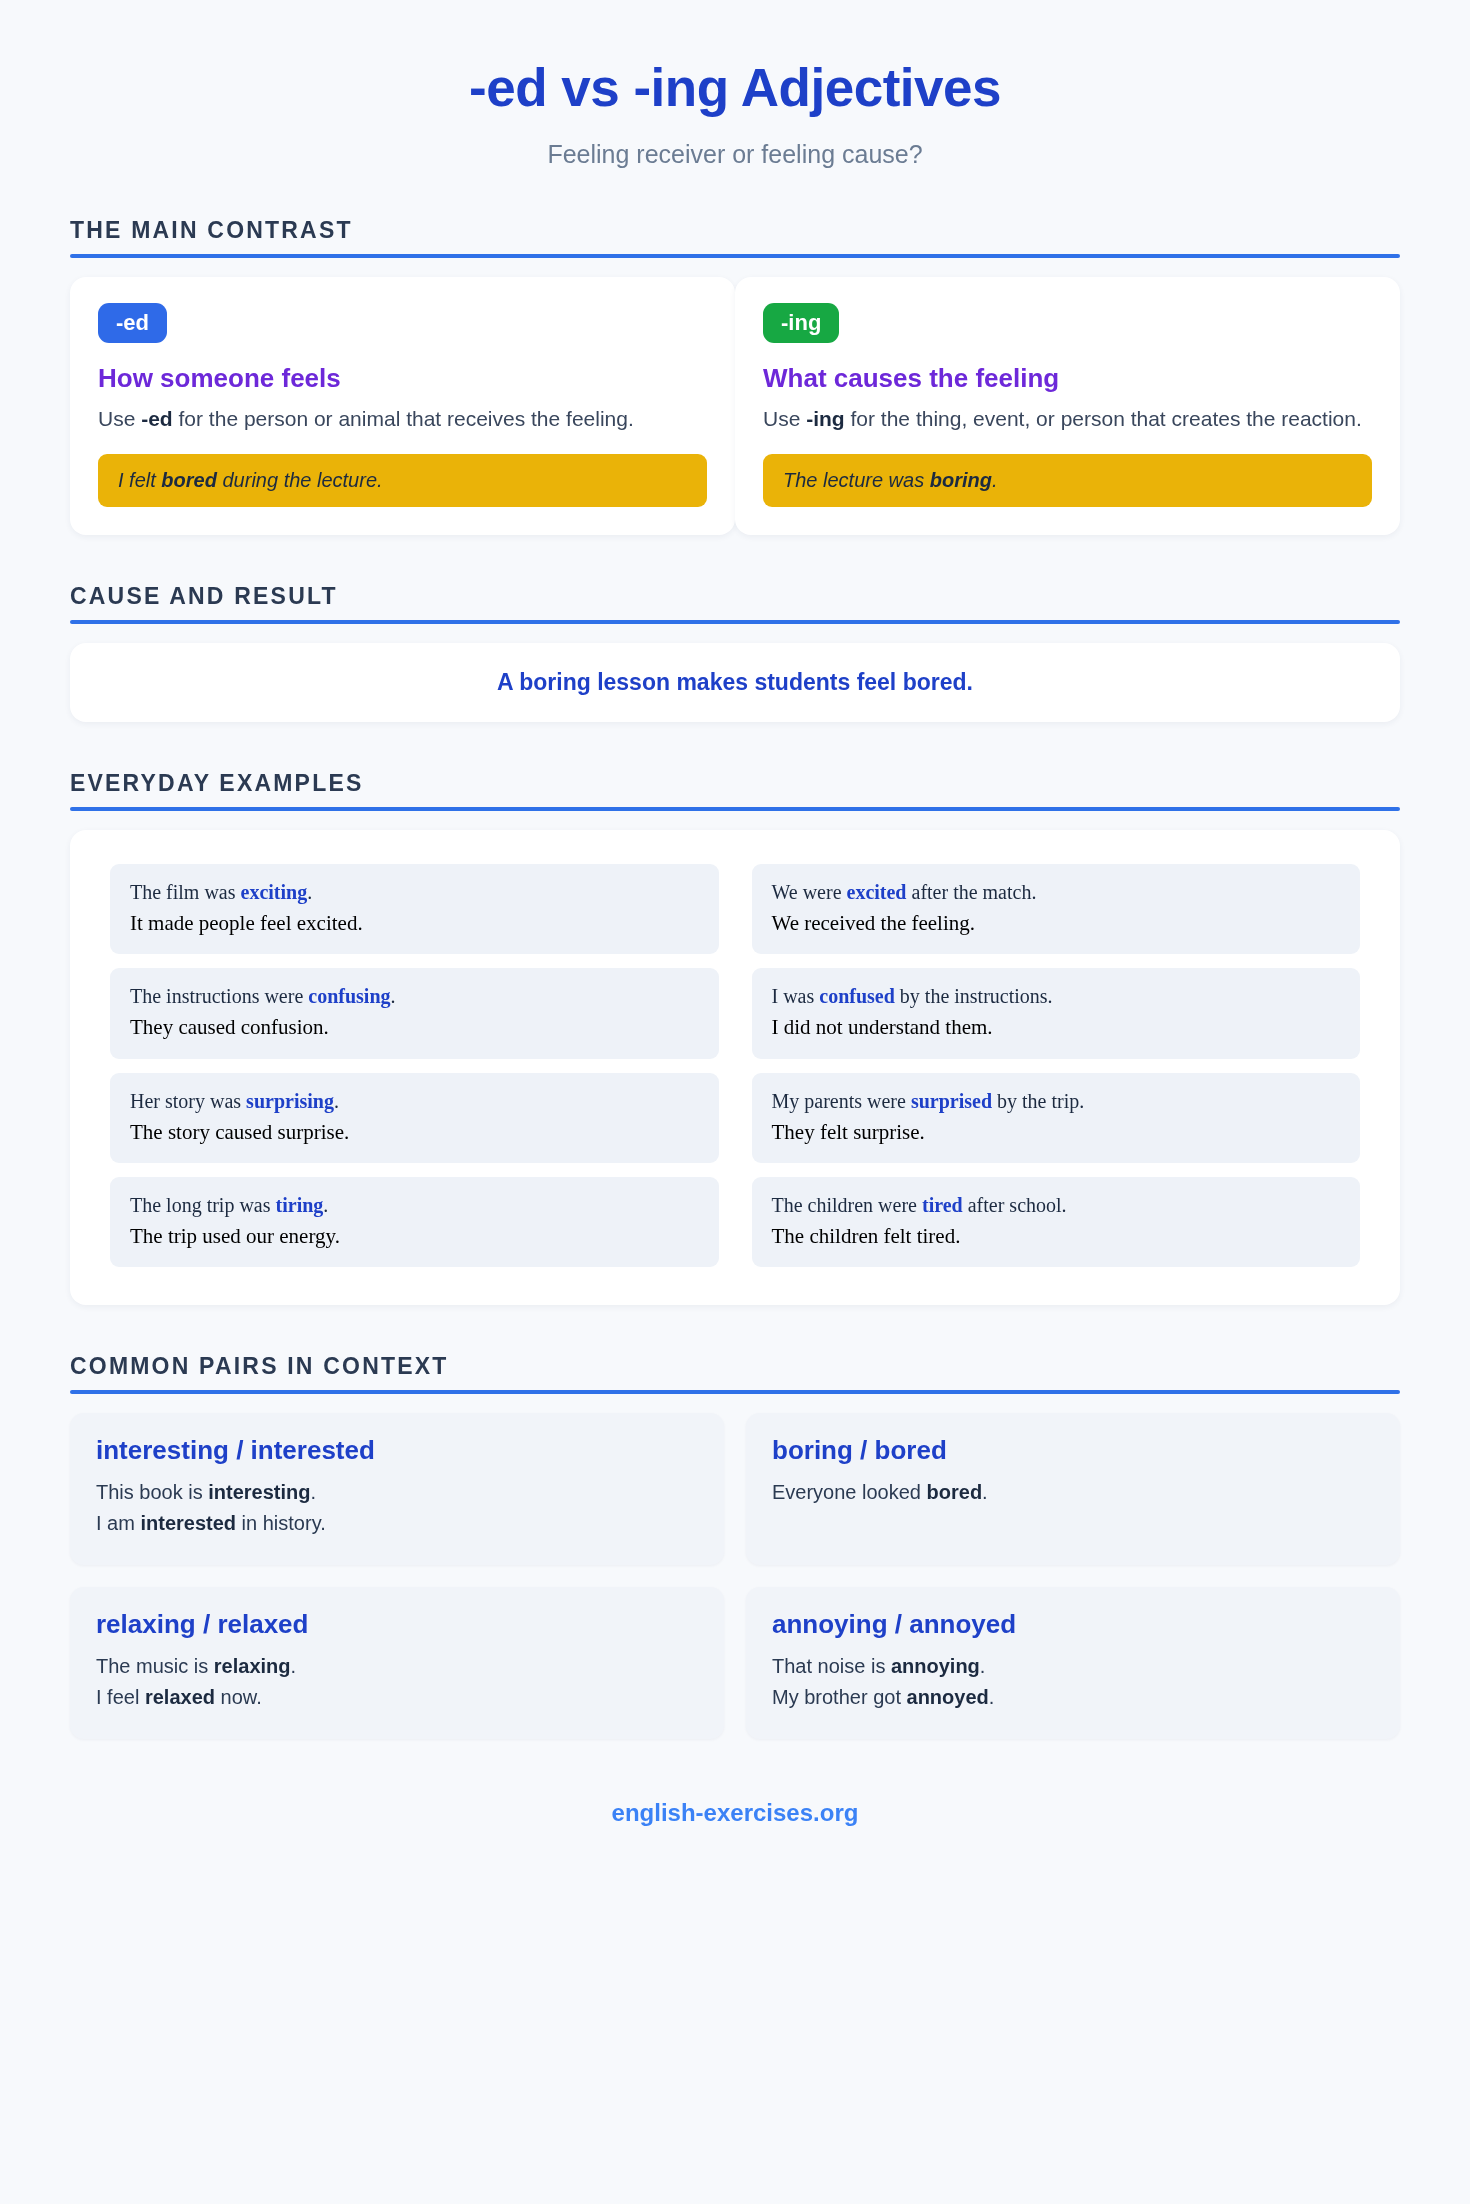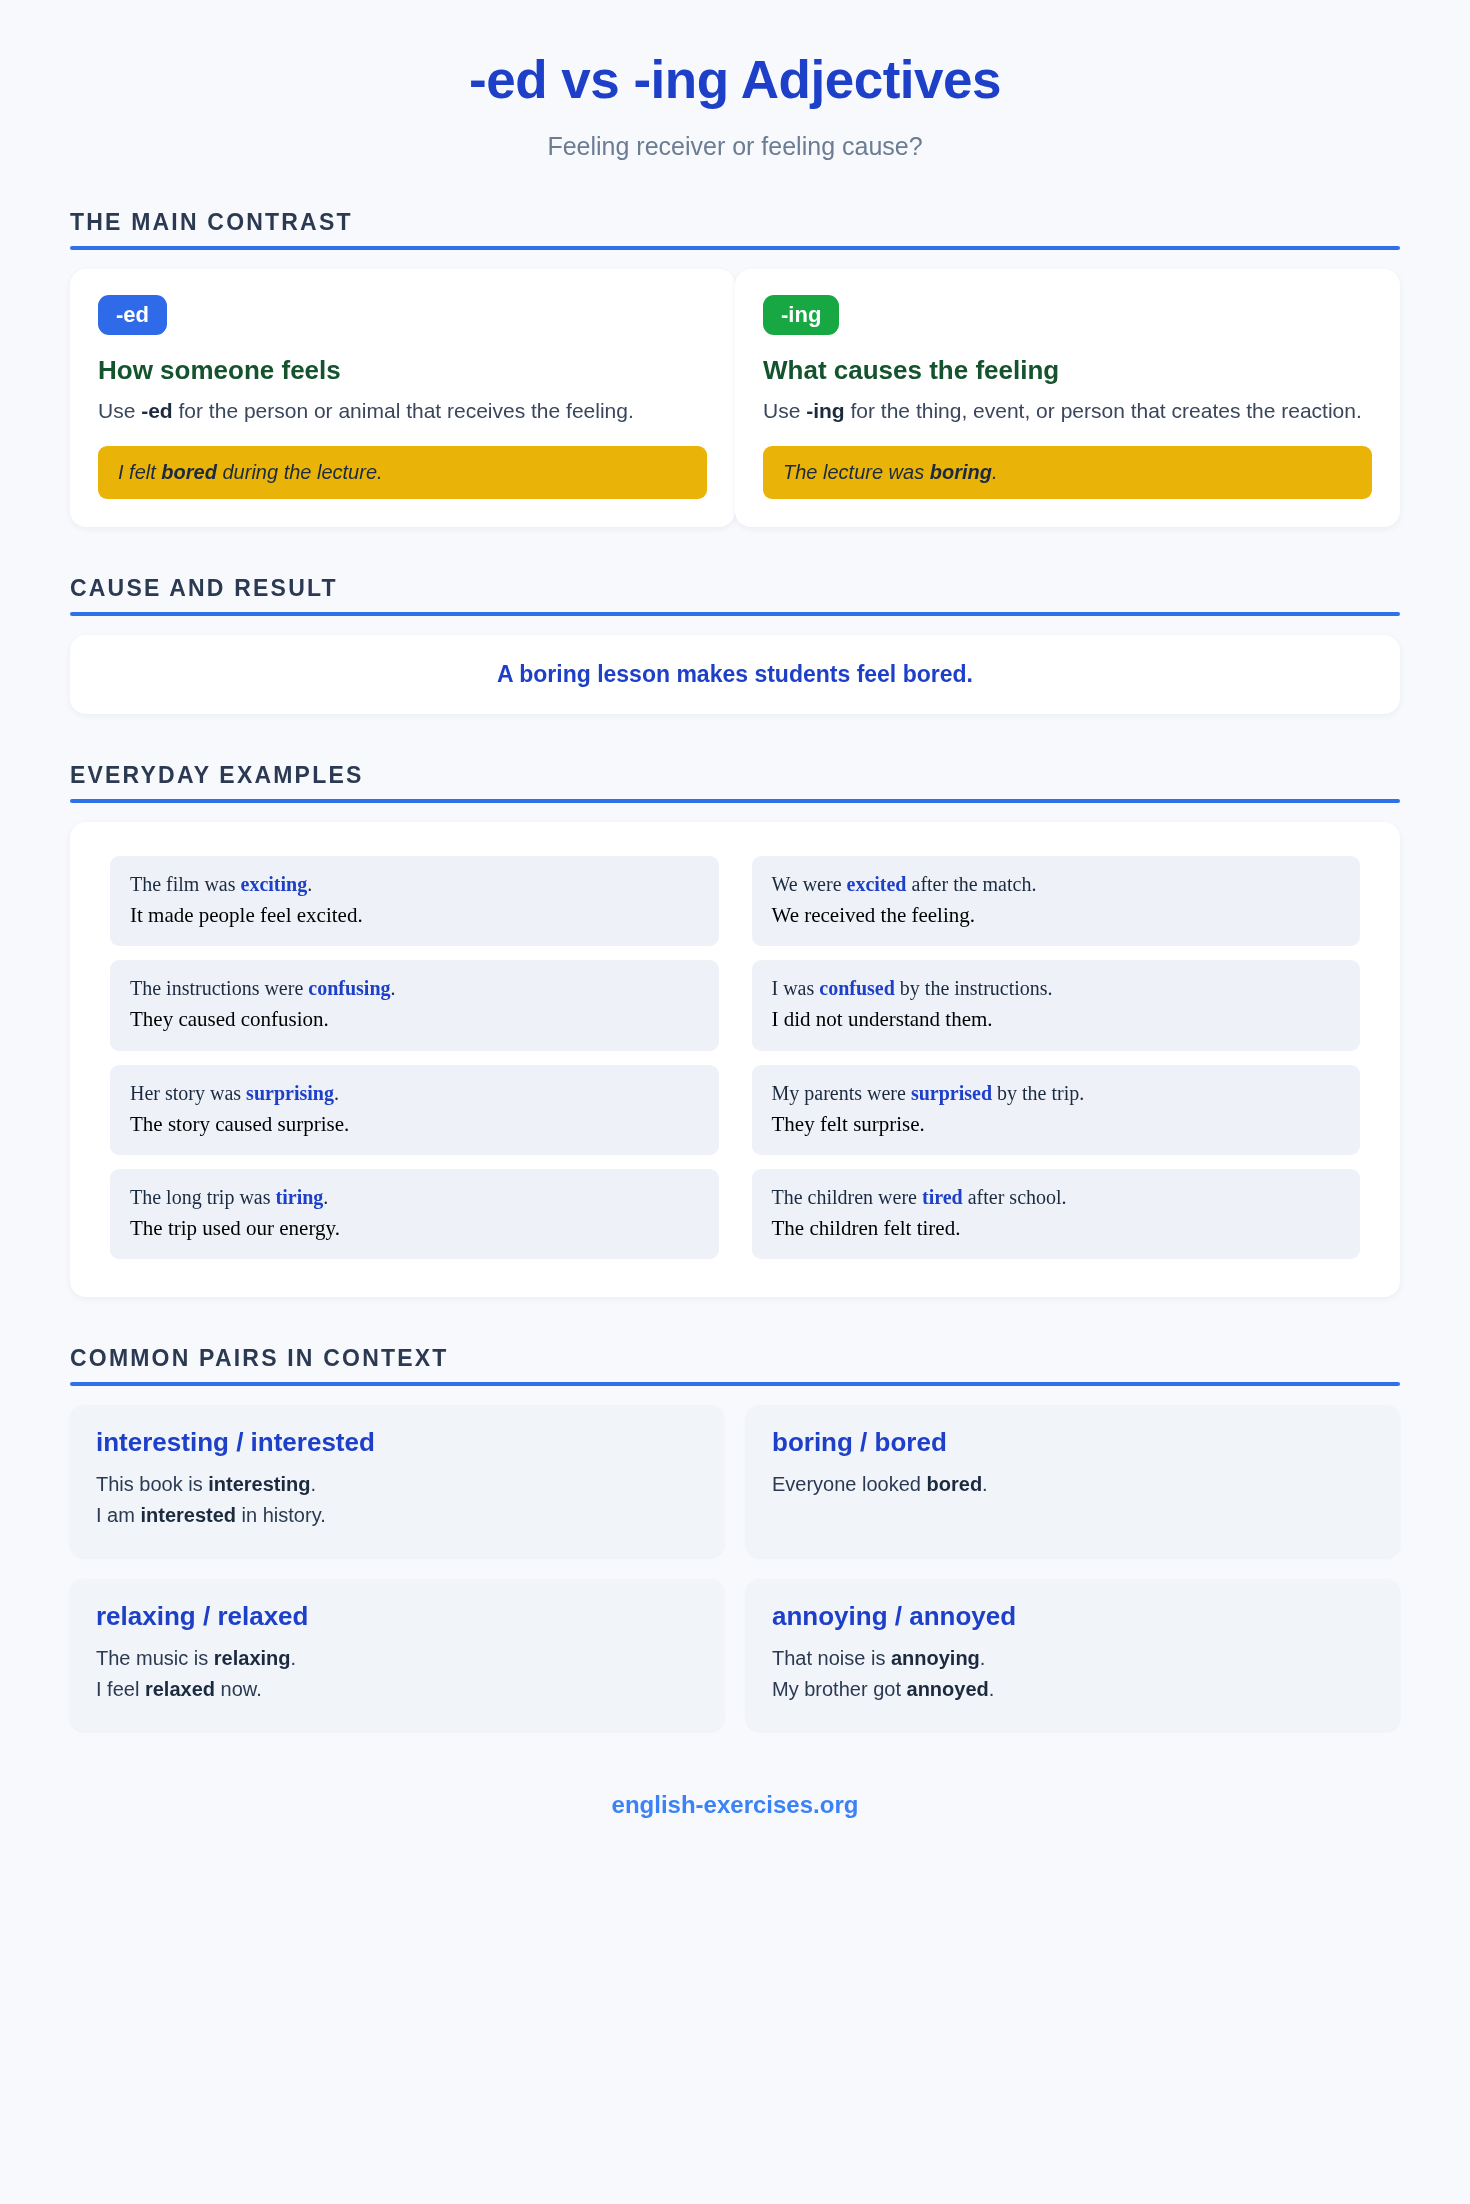--- a/index.html
+++ b/index.html
@@ -11,21 +11,21 @@
     min-height: 2204px;
     background: #f7f9fc;
     font-family: "Liberation Sans", sans-serif;
     -webkit-font-smoothing: antialiased;
   }
 
   .page {
     width: 1470px;
     min-height: 2204px;
     box-sizing: border-box;
-    padding: 0 70px;
+    padding: 8px 70px;
   }
 
   
   .header {
     padding-top: 52px;
     text-align: center;
   }
   .title {
     font-size: 53px;
     font-weight: bold;
@@ -81,21 +81,21 @@
     padding: 9px 18px;
     border-radius: 11px;
     line-height: 1;
   }
   .badge.blue { background: #2f6ae8; }
   .badge.green { background: #17a843; }
 
   .card-heading {
     font-size: 26px;
     font-weight: bold;
-    color: #14532d;
+    color: #6d28d9;
     margin: 20px 0 10px 0;
   }
   .card-text {
     font-size: 21px;
     color: #39465c;
     line-height: 1.45;
     margin: 0;
   }
   .card-text b { color: #1c2a40; }
 

